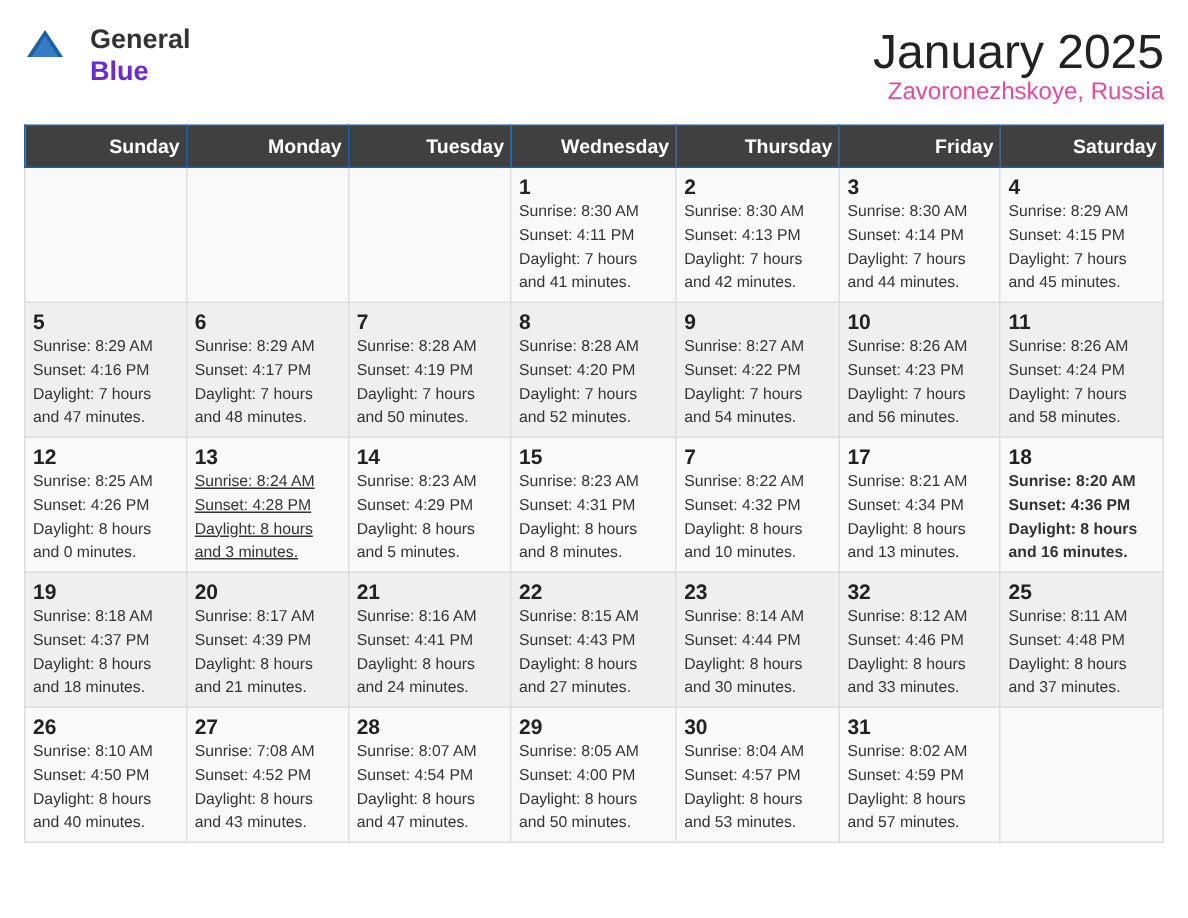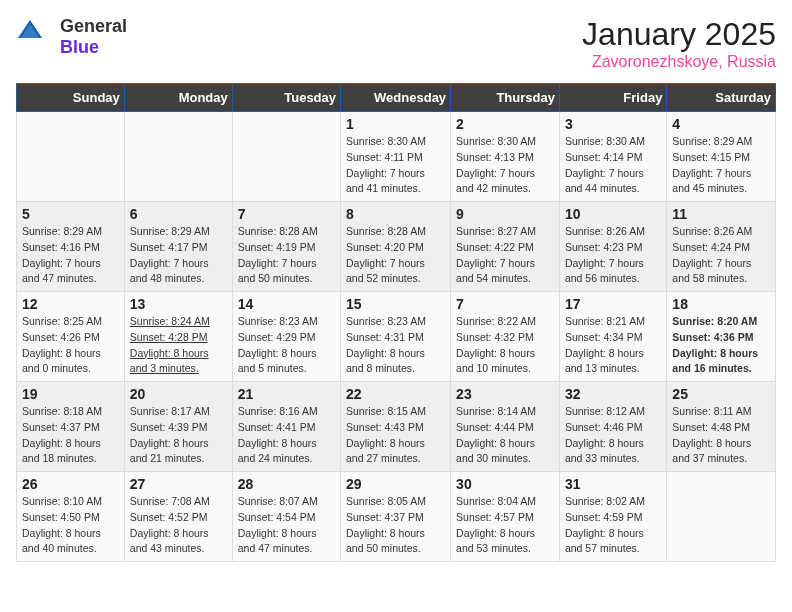--- a/index.html
+++ b/index.html
@@ -318,21 +318,21 @@
         <td>
           <div class="day-number">28</div>
           <div class="day-info" style="white-space: pre-line;">Sunrise: 8:07 AM
 Sunset: 4:54 PM
 Daylight: 8 hours
 and 47 minutes.</div>
         </td>
         <td>
           <div class="day-number">29</div>
           <div class="day-info" style="white-space: pre-line;">Sunrise: 8:05 AM
-Sunset: 4:37 PM
+Sunset: 4:00 PM
 Daylight: 8 hours
 and 50 minutes.</div>
         </td>
         <td>
           <div class="day-number">30</div>
           <div class="day-info" style="white-space: pre-line;">Sunrise: 8:04 AM
 Sunset: 4:57 PM
 Daylight: 8 hours
 and 53 minutes.</div>
         </td>

